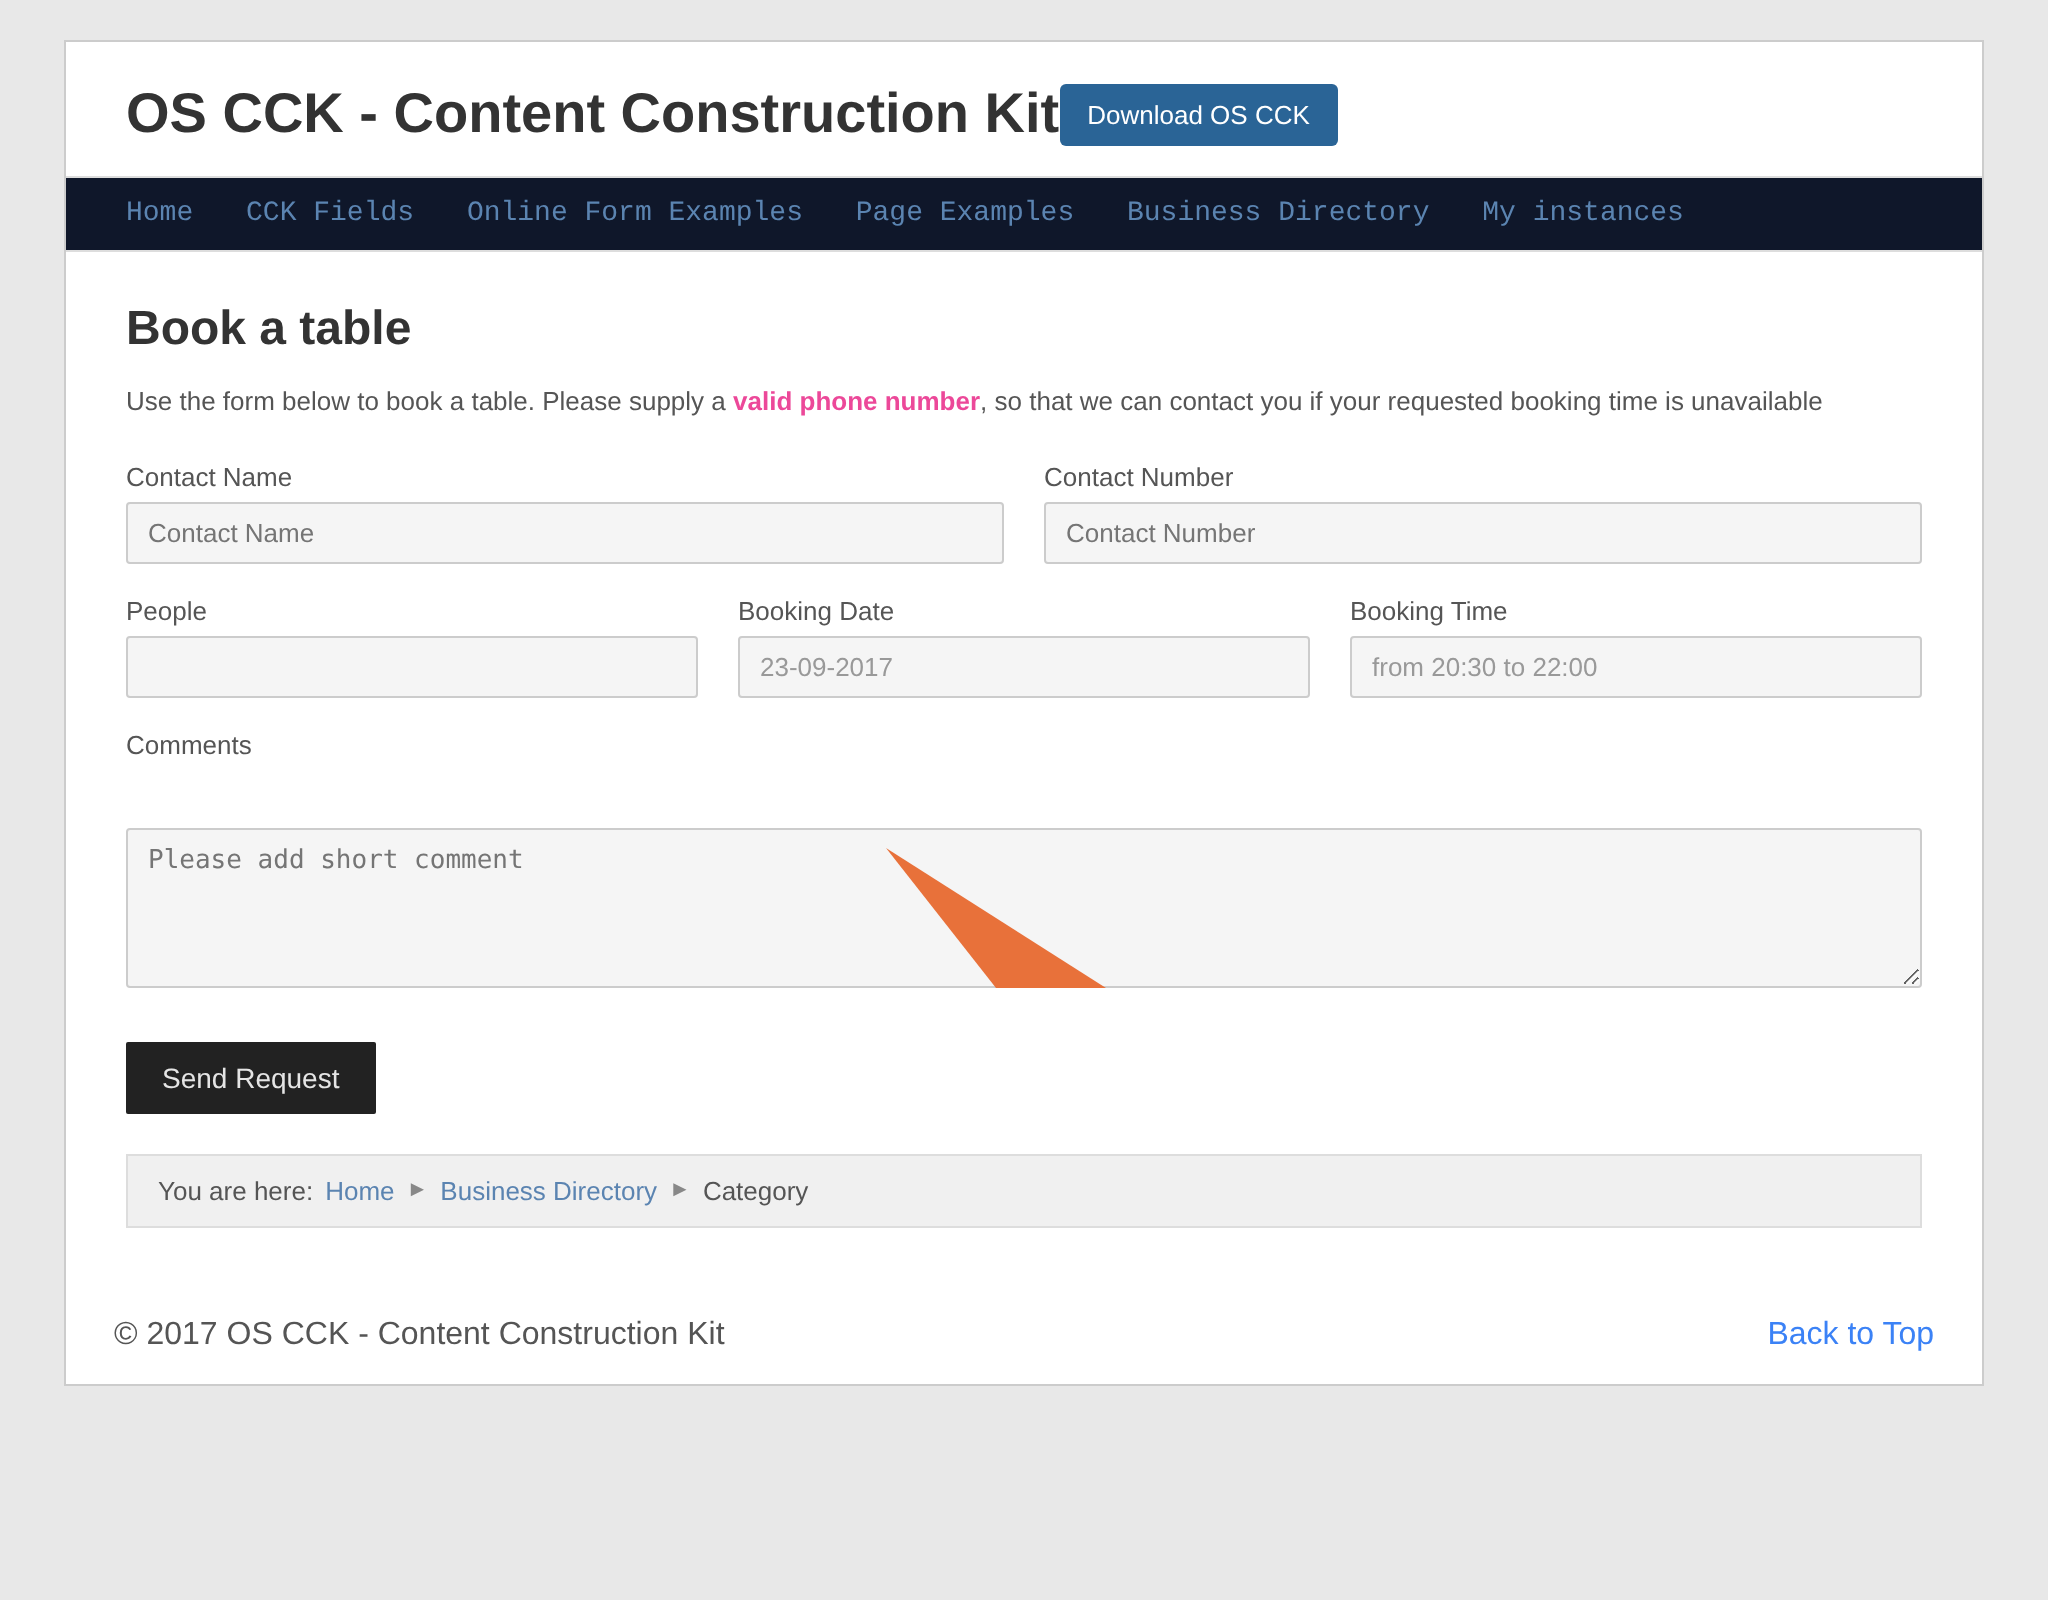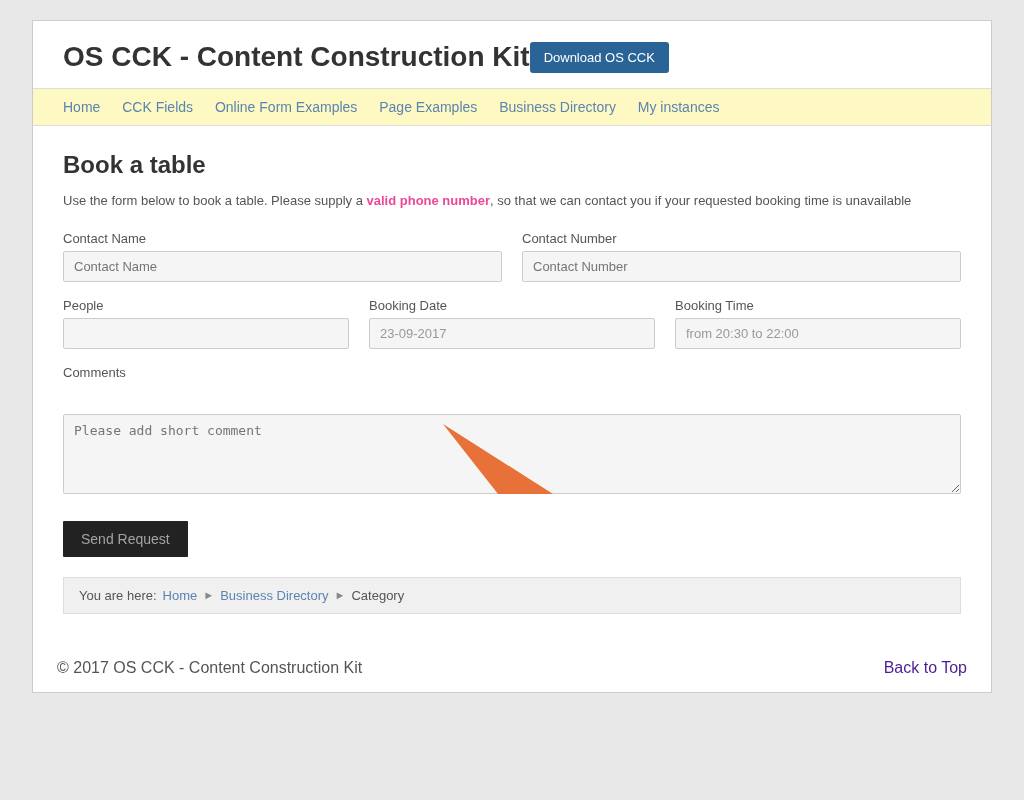--- a/index.html
+++ b/index.html
@@ -33,21 +33,22 @@
       color: #fff;
       border: none;
       padding: 8px 14px;
       font-size: 13px;
       cursor: pointer;
       border-radius: 3px;
     }
     .nav {
       padding: 10px 30px;
       border-bottom: 1px solid #ddd;
-      background: #fef9c3;
+      background: #0f172a;
+      font-family: Liberation Mono, monospace;
     }
     .nav a {
       color: #5b84b1;
       text-decoration: none;
       margin-right: 18px;
       font-size: 14px;
     }
     .main-content {
       padding: 25px 30px 30px 30px;
     }
@@ -94,21 +95,21 @@
       font-size: 13px;
       color: #999;
       background: #f5f5f5;
       border-radius: 2px;
       width: 100%;
       resize: vertical;
       height: 80px;
     }
     .send-btn {
       background: #222;
-      color: #a3a3a3;
+      color: #e5e5e5;
       border: none;
       padding: 10px 18px;
       font-size: 14px;
       cursor: pointer;
       border-radius: 1px;
       margin-top: 8px;
     }
     .breadcrumb-bar {
       background: #f0f0f0;
       border: 1px solid #ddd;
@@ -132,21 +133,21 @@
     .footer {
       padding: 15px 24px;
       display: flex;
       justify-content: space-between;
       align-items: center;
       font-size: 16px;
       color: #555;
       background: #fff;
     }
     .footer a {
-      color: #4c1d95;
+      color: #3b82f6;
       text-decoration: none;
     }
     .form-area-relative {
       position: relative;
     }
   </style>
 </head>
 <body>
 
 <div class="page-wrapper">

